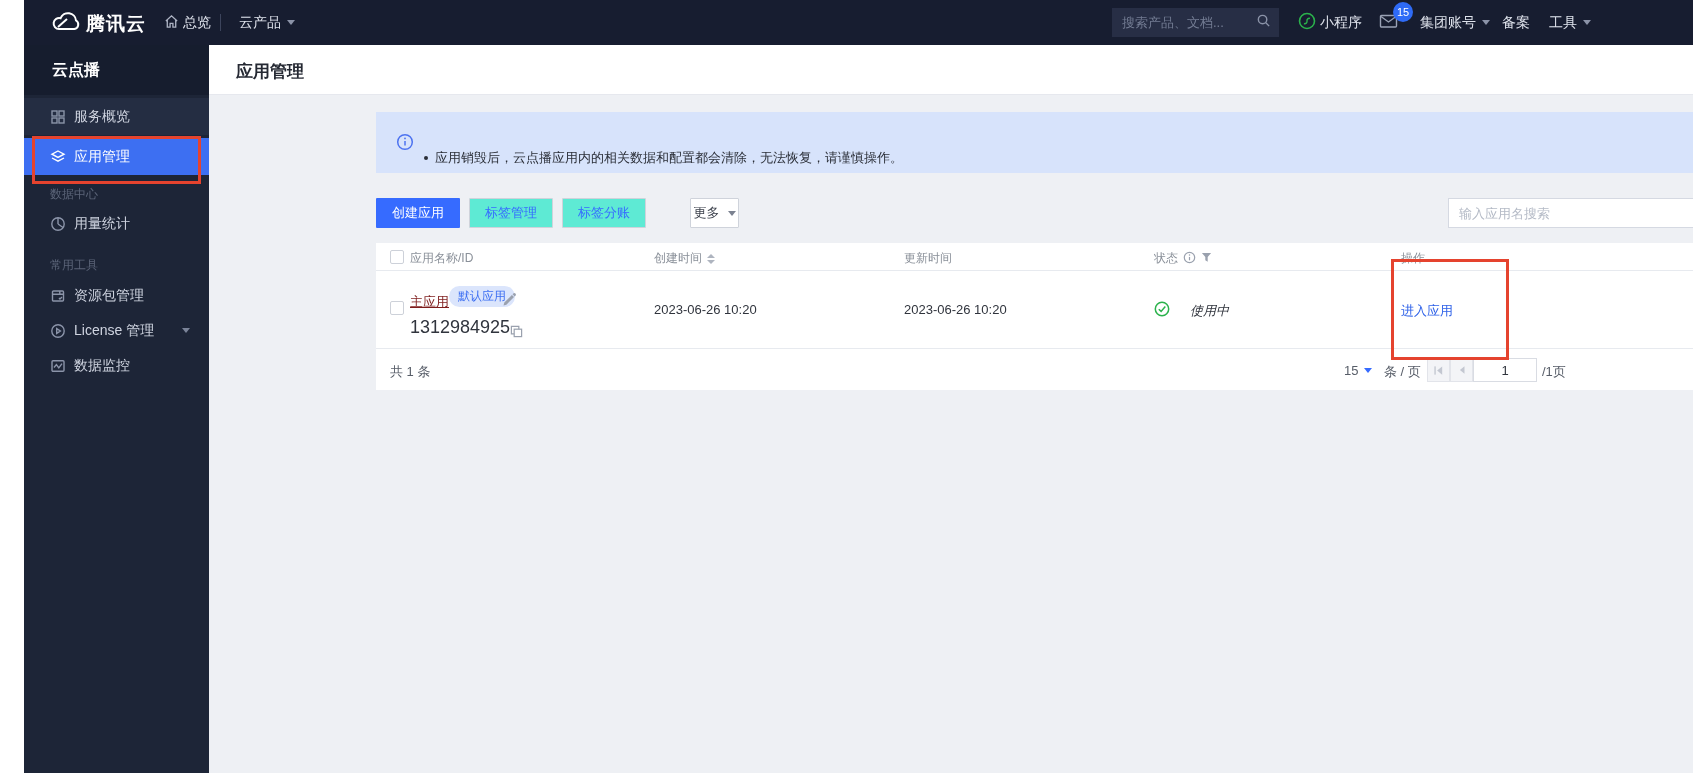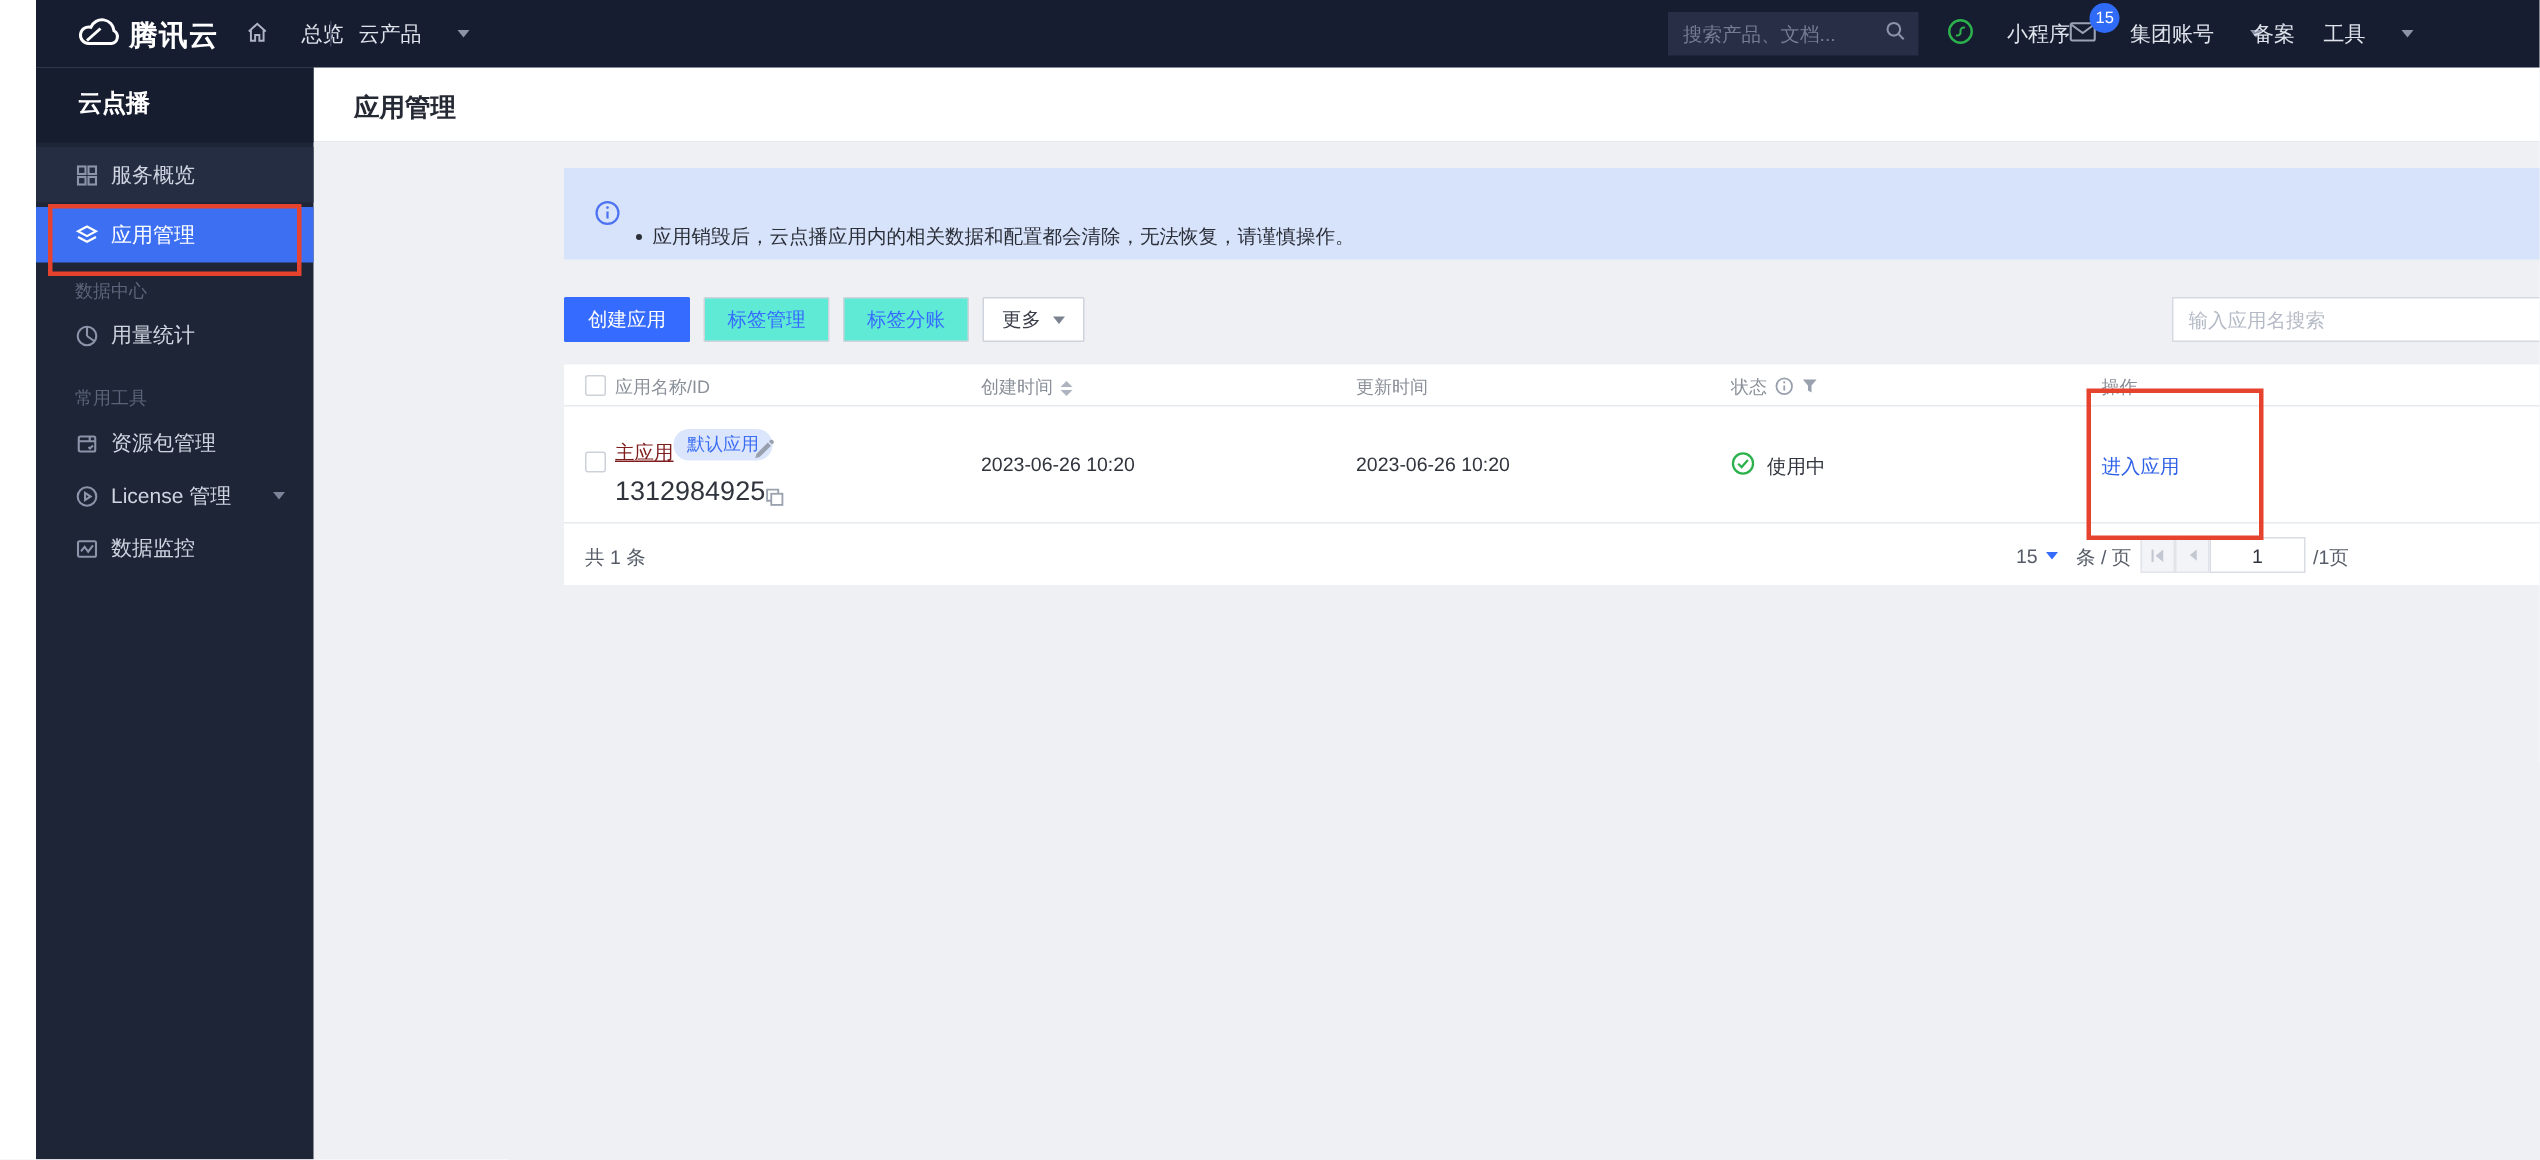--- a/index.html
+++ b/index.html
@@ -4,21 +4,21 @@
 <style>
   * { margin:0; padding:0; box-sizing:border-box; }
   html,body { width:1693px; height:773px; overflow:hidden; }
   body { font-family:"Liberation Sans","DejaVu Sans",sans-serif; }
   #screen { position:relative; width:1693px; height:773px; background:#eef0f4; overflow:hidden;margin-left:24px; }
 
   
   .topbar { position:absolute; left:0; top:0; width:1693px; height:45px; background:#171d30; color:#d9dde6; z-index:30; }
   .topbar .brand { position:absolute; left:62px; top:11px; font-size:19px; font-weight:bold; color:#fff; letter-spacing:1px; }
   .logo-icon { position:absolute; left:26px; top:10px; }
-  .tb-item { position:absolute; top:0; height:45px; display:flex; align-items:center; gap:22px; font-size:14px; color:#dfe3ec; cursor:pointer; }
+  .tb-item { position:absolute; top:0; height:45px; display:flex; align-items:center; gap:4px; font-size:14px; color:#dfe3ec; cursor:pointer; }
   .tb-divider { position:absolute; left:196px; top:14px; width:1px; height:17px; background:#3c445c; }
   .caret { display:inline-block; width:0; height:0; border-left:4px solid transparent; border-right:4px solid transparent; border-top:5px solid #8b93a8; margin-left:2px; }
   .tb-search { position:absolute; left:1088px; top:8px; width:167px; height:29px; background:#272e45; display:flex; align-items:center; padding:0 8px 0 10px; }
   .tb-search input { flex:1; background:transparent; border:none; outline:none; color:#c6ccd8; font-size:13px; width:110px; }
   .tb-search input::placeholder { color:#737c93; }
   .mail-badge { position:absolute; left:1369px; top:2px; min-width:20px; height:20px; border-radius:10px; background:#2f6bf6; color:#fff; font-size:11px; display:flex; align-items:center; justify-content:center; padding:0 4px; }
 
   
   .sidebar { position:absolute; left:0; top:45px; width:185px; height:728px; background:#1d2537; z-index:20; }
   .sidebar-product { position:absolute; left:0; top:0; width:185px; height:50px; background:#161d2e; color:#fff; font-size:16px; font-weight:bold; line-height:50px; padding-left:28px; }
@@ -44,21 +44,21 @@
   .dot { display:inline-block; width:4px; height:4px; border-radius:50%; background:#2b2f38; margin-right:7px; flex:0 0 auto; }
   .banner-link { color:#2f62e8; text-decoration:underline; cursor:pointer; margin-left:2px; }
   .ext-icon { display:inline-flex; margin-left:4px; color:#2f62e8; }
 
   
   .btn { position:absolute; top:198px; height:30px; display:flex; align-items:center; justify-content:center; font-size:13px; cursor:pointer; border-radius:1px; }
   .btn-primary { left:352px; width:84px; background:#366bff; color:#fff; }
   .btn-ghost { background:#5eead4; border:1px solid #cfd3db; color:#366bff; }
   .btn-tag1 { left:445px; width:84px; }
   .btn-tag2 { left:538px; width:84px; }
-  .btn-more { left:631px; width:68px; background:#fff; border:1px solid #cfd3db; color:#3a3f4a; gap:6px; }
+  .btn-more { left:666px; width:49px; background:#fff; border:1px solid #cfd3db; color:#3a3f4a; gap:6px; }
   .app-search { position:absolute; left:1424px; top:198px; width:290px; height:30px; background:#fff; border:1px solid #d5d9e2; display:flex; align-items:center; padding-left:10px; z-index:5; }
   .app-search input { border:none; outline:none; font-size:13px; color:#3a3f4a; width:230px; background:transparent; }
   .app-search input::placeholder { color:#b4bac6; }
   .app-search .srch { position:absolute; left:258px; top:7px; color:#9aa1ae; }
 
   
   .table-card { position:absolute; left:352px; top:243px; width:1400px; height:147px; background:#fff; z-index:4; }
   .th-row { position:absolute; left:0; top:0; width:100%; height:28px; border-bottom:1px solid #e7eaef; }
   .th { position:absolute; top:7px; font-size:12px; color:#8a9099; display:flex; align-items:center; gap:5px; }
   .checkbox { position:absolute; width:14px; height:14px; border:1px solid #cdd1d9; border-radius:2px; background:#fff; cursor:pointer; }
@@ -67,21 +67,21 @@
   .sort-icon .up { border-bottom:4px solid #aeb4bf; }
   .sort-icon .down { border-top:4px solid #aeb4bf; }
   .data-row { position:absolute; left:0; top:28px; width:100%; height:78px; border-bottom:1px solid #e7eaef; }
   .cell-text { position:absolute; font-size:13px; color:#30343d; }
   .link { color:#2f62e8; cursor:pointer; }
   .name-link { position:absolute; left:34px; top:22px; font-size:13px; color:#7f1d1d; text-decoration:underline; cursor:pointer; }
   .tag-pill { position:absolute; left:73px; top:15px; height:21px; padding:0 9px; border-radius:11px; background:#dbe5fc; color:#3d6ff2; font-size:12px; display:flex; align-items:center; cursor:default; }
   .edit-icon { position:absolute; left:126px; top:22px; color:#9aa1ae; cursor:pointer; }
   .row-id { position:absolute; left:34px; top:46px; font-size:18px; color:#30343d; display:flex; align-items:flex-end; gap:0; }
   .copy-icon { color:#9aa1ae; cursor:pointer; display:inline-flex; }
-  .status-wrap { position:absolute; left:778px; top:30px; display:flex; align-items:center; gap:8px; font-size:13px; color:#30343d; }
+  .status-wrap { position:absolute; left:778px; top:30px; display:flex; align-items:center; gap:20px; font-size:13px; color:#30343d;font-style:italic; }
   .action-link { position:absolute; left:1025px; top:31px; font-size:13px; }
 
   
   .tfoot { position:absolute; left:0; top:106px; width:100%; height:41px; }
   .total-text { position:absolute; left:14px; top:14px; font-size:13px; color:#575d68; }
   .psize { position:absolute; left:968px; top:14px; font-size:13px; color:#575d68; display:flex; align-items:center; gap:4px; cursor:pointer; }
   .perpage { position:absolute; left:1008px; top:14px; font-size:13px; color:#575d68; }
   .pg-btn { position:absolute; top:9px; width:23px; height:24px; background:#f3f4f7; border:1px solid #e2e4ea; display:flex; align-items:center; justify-content:center; color:#c3c7d1; cursor:pointer; }
   .pg-first { left:1051px; }
   .pg-prev { left:1074px; }

